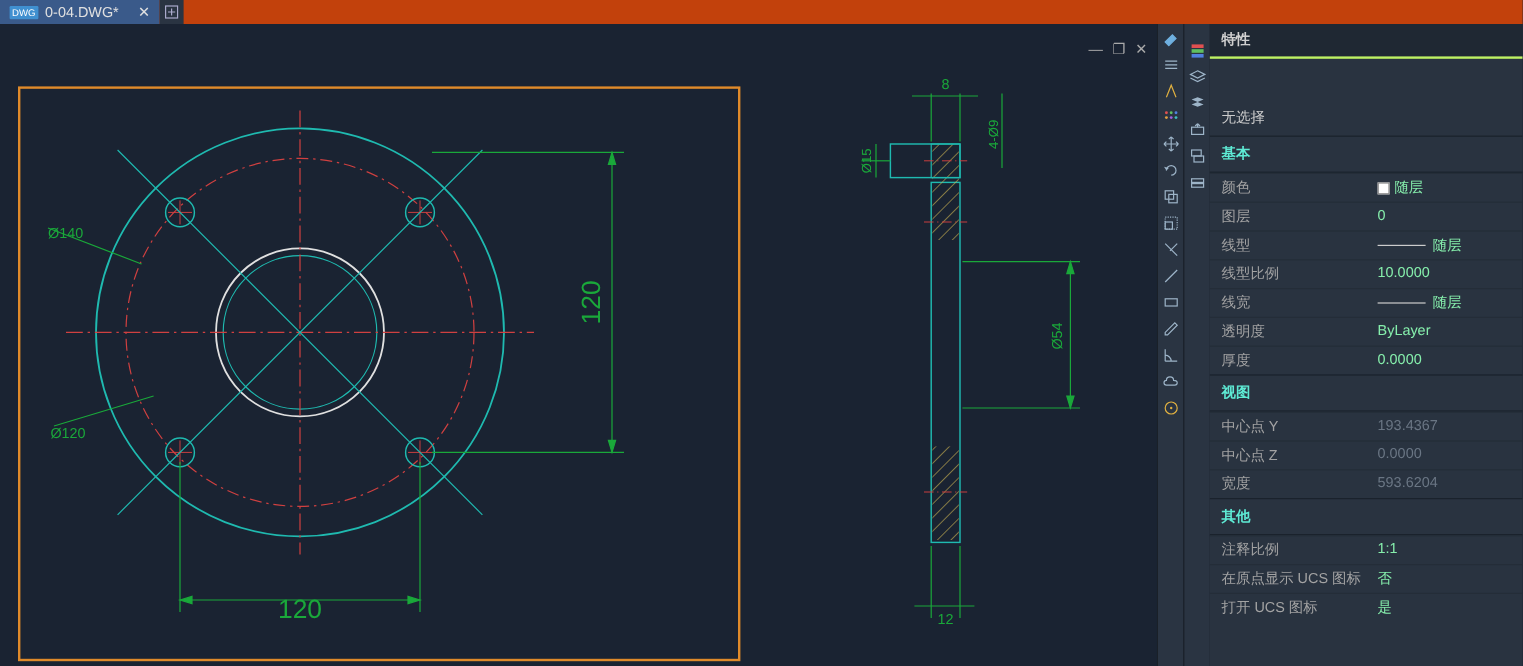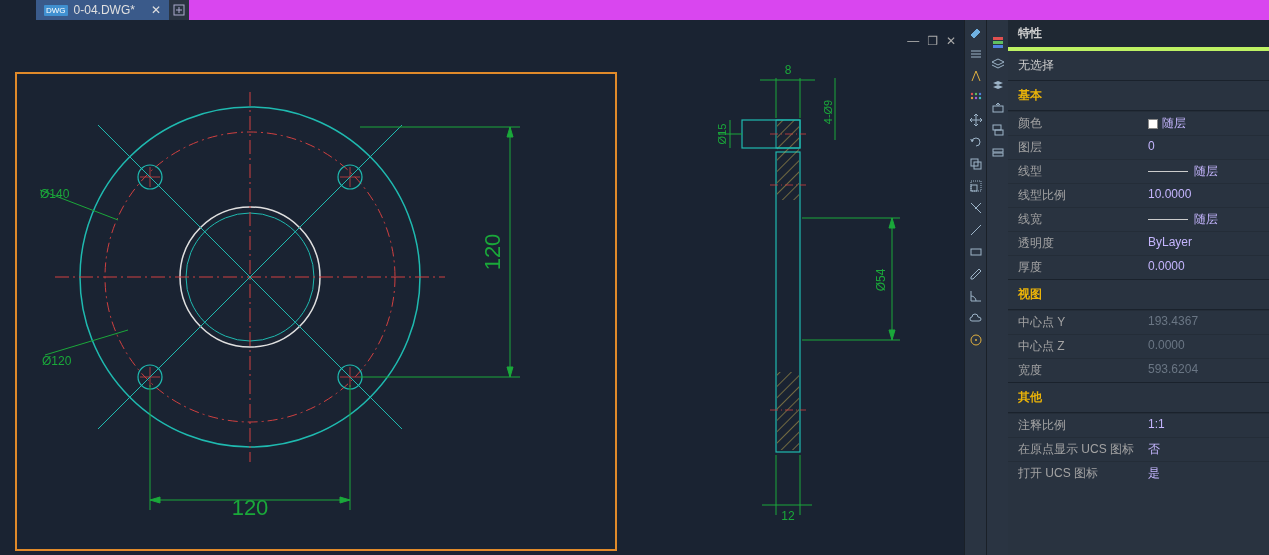--- a/index.html
+++ b/index.html
@@ -9,24 +9,23 @@
     background: #1a2332;
     font-family: "Microsoft YaHei", sans-serif;
     font-size: 12px;
     color: #d0d0d0;
     overflow: hidden;
     position: relative;
   }
   
   .tab-bar {
     height: 20px;
-    background: #d946ef;
+    background: #c2410c;
     display: flex;
     align-items: flex-start;
-    margin-left: 36px;
   }
   .tab {
     background: #3a5a8a;
     color: #e0e0e0;
     padding: 2px 8px;
     height: 20px;
     display: flex;
     align-items: center;
     gap: 6px;
     cursor: pointer;
@@ -97,46 +96,47 @@
     width: 261px;
     background: #293340;
     display: flex;
     flex-direction: column;
     overflow-y: auto;
   }
   .props-title {
     background: #1f2833;
     padding: 5px 10px;
     font-weight: bold;
-    border-bottom: 4px solid #bef264;
+    border-bottom: 2px solid #bef264;
   }
   .props-sub {
     padding: 6px 10px;
     color: #ccc;
+    margin-top: 35px;
   }
   .props-section-hdr {
     padding: 6px 10px;
     font-weight: bold;
     background: #293340;
     border-top: 1px solid #1a222c;
     border-bottom: 1px solid #1a222c;
-    color: #eab308;
+    color: #5eead4;
   }
   .prop-row {
     display: flex;
     padding: 3px 10px;
     border-top: 1px solid #242d38;
   }
   .prop-label {
     width: 130px;
     color: #a3a3a3;
   }
   .prop-value {
     flex: 1;
-    color: #c4b5fd;
+    color: #86efac;
   }
   .prop-value.dim { color: #6a7684; }
   .swatch {
     display: inline-block;
     width: 10px; height: 10px;
     background: white;
     border: 1px solid #888;
     margin-right: 4px;
     vertical-align: middle;
   }

